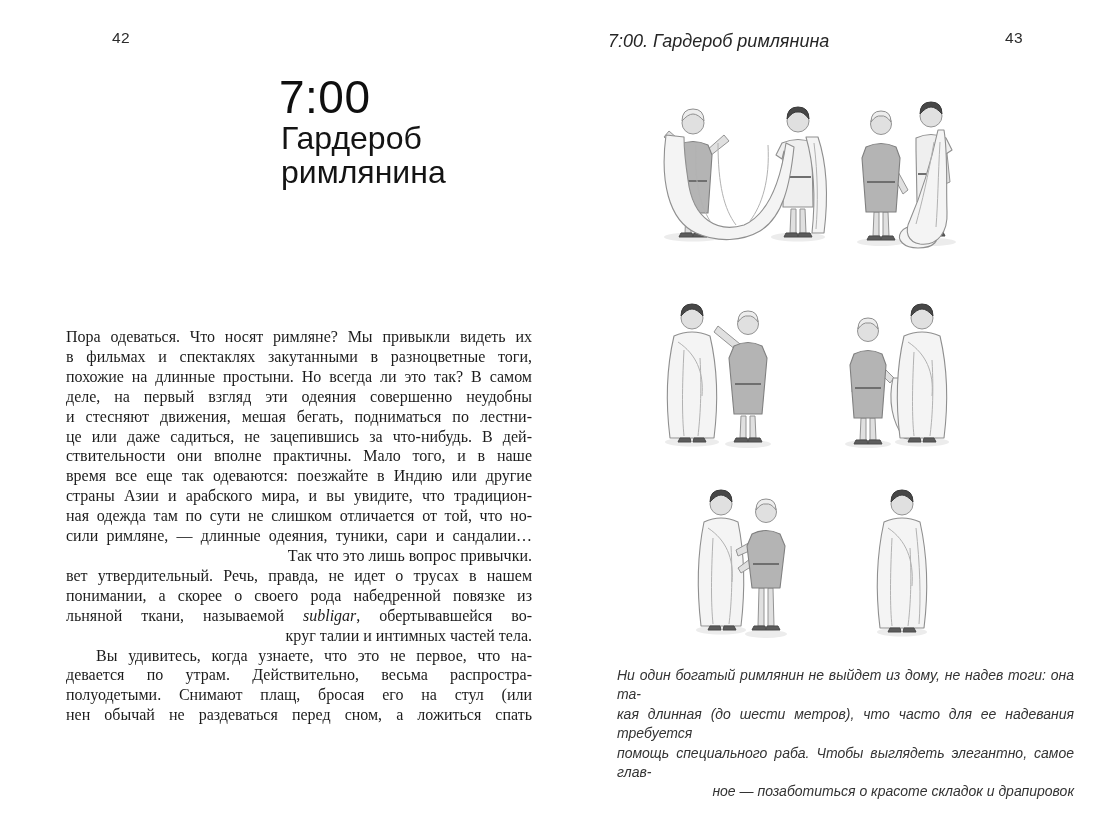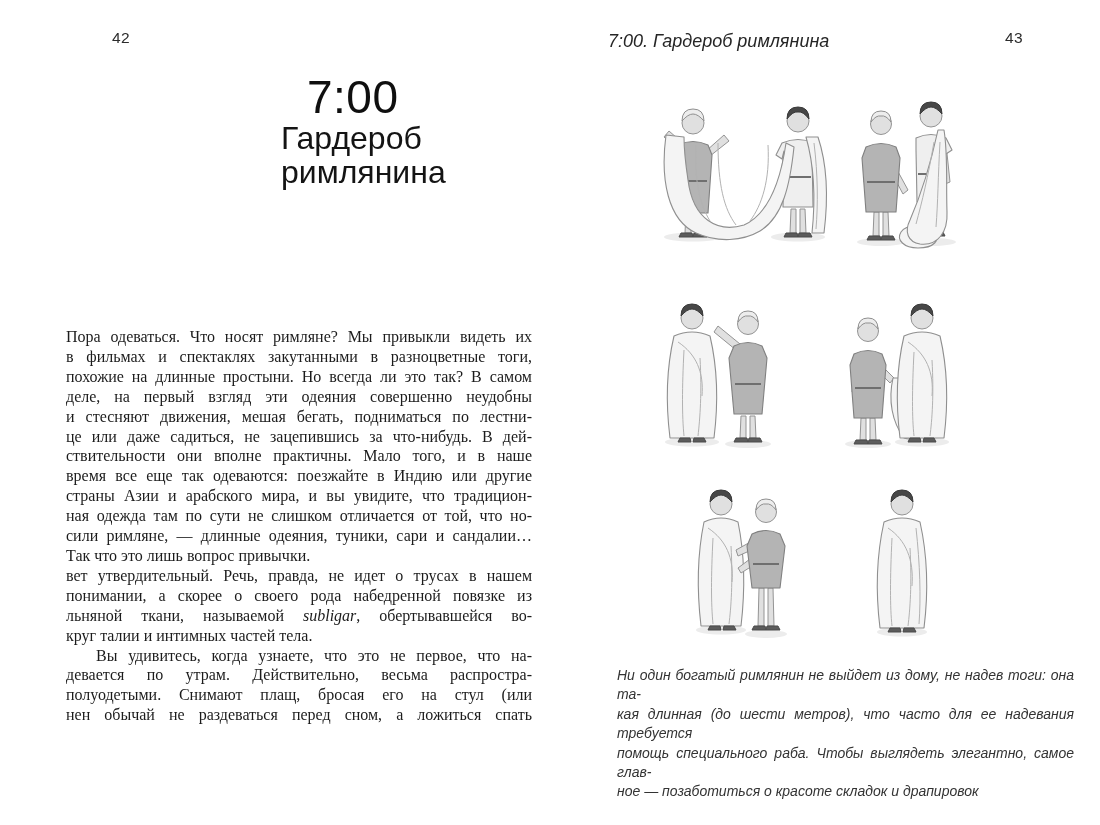--- a/index.html
+++ b/index.html
@@ -5,27 +5,27 @@
   html,body{margin:0;padding:0;background:#ffffff;}
   .spread{position:relative;width:1100px;height:825px;background:#fff;overflow:hidden;
           font-family:"Liberation Sans",sans-serif;color:#1d1d1d;}
 
   .pageno{position:absolute;font-size:15.5px;color:#2b2b2b;letter-spacing:.3px;}
   .pageno-left{left:92px;top:29px;margin-left:20px;}
   .pageno-right{left:1005px;top:29px;}
 
   .running-header{position:absolute;left:608px;top:31px;font-style:italic;font-size:18px;color:#262626;}
 
-  .chapter-time{position:absolute;left:279px;top:70px;font-size:46px;font-weight:500;color:#0f0f0f;letter-spacing:.5px;margin-left:28px;}
+  .chapter-time{position:absolute;left:279px;top:70px;font-size:46px;font-weight:500;color:#0f0f0f;letter-spacing:.5px;}
   .chapter-title{position:absolute;left:281px;top:122px;font-size:32px;line-height:33.5px;color:#141414;}
 
   .body-text{position:absolute;left:66px;top:327px;width:466px;
              font-family:"Liberation Serif",serif;font-size:16px;line-height:19.9px;color:#1c1c1c;}
   .para{margin:0;}
-  .line{white-space:normal;}
+  .line{white-space:normal;text-align:right;}
   .line.j{text-align:justify;text-align-last:justify;}
   .line.ind{text-indent:30px;}
 
   .caption{position:absolute;left:609px;top:666px;width:457px;
            font-style:italic;font-size:14px;line-height:19.4px;color:#333;margin-left:8px;}
 
   .panel{position:absolute;}
   
   .cl{fill:#f4f4f4;stroke:#8f8f8f;stroke-width:1.1;stroke-linejoin:round;}
   .tw{fill:#efefef;stroke:#8f8f8f;stroke-width:1.1;stroke-linejoin:round;}

